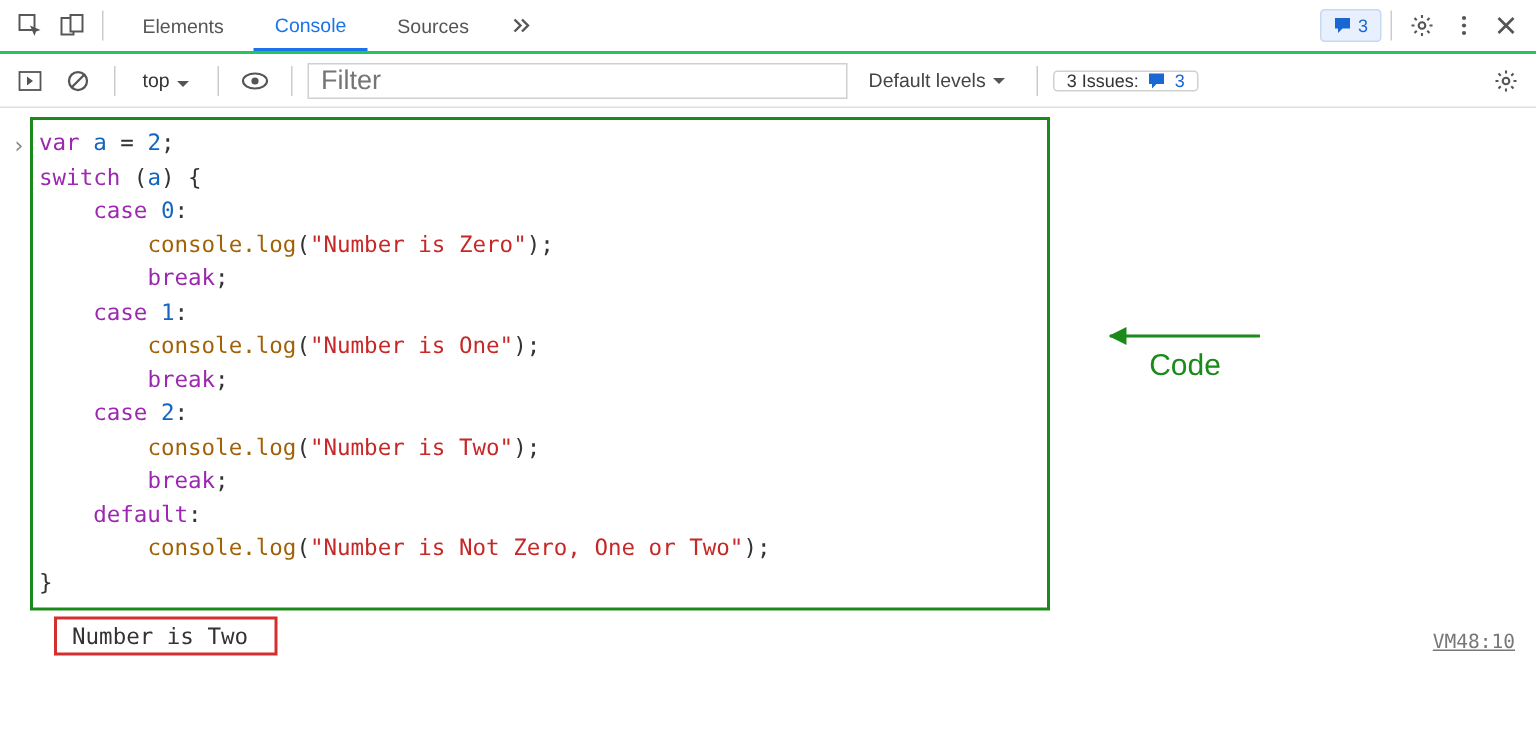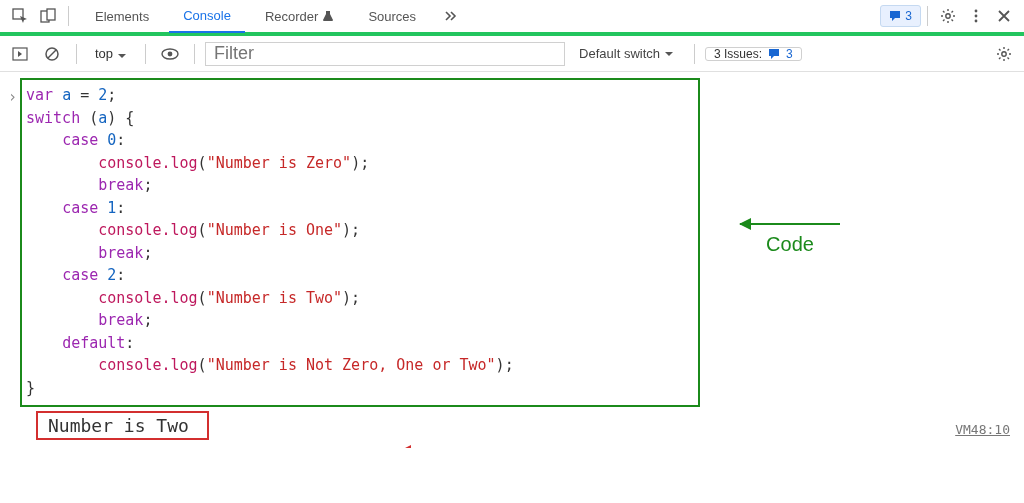--- a/index.html
+++ b/index.html
@@ -1,18 +1,18 @@
 <!DOCTYPE html>
 <html><head>
 <meta charset="utf-8">
 <style>
   * { box-sizing: border-box; margin: 0; padding: 0; }
   body { font-family: "Segoe UI", Helvetica, Arial, sans-serif; font-size: 13px; background:#fff; color:#333; width:1024px; }
   .toolbar-top {
-    display:flex; align-items:center; height:36px; border-bottom:4px solid #22c55e;
+    display:flex; align-items:center; height:36px; border-bottom:2px solid #22c55e;
     padding:0 6px;
   }
   .toolbar-top .icon, .toolbar-sub .icon { width:28px; height:28px; display:flex; align-items:center; justify-content:center; color:#555; }
   .divider { width:1px; height:20px; background:#ccc; margin:0 6px; }
   .tabs { display:flex; align-items:center; gap:6px; margin-left:6px; }
   .tab { padding:8px 14px; color:#555; cursor:pointer; display:flex; align-items:center; gap:4px;}
   .tab.active { color:#1a73e8; border-bottom:2px solid #1a73e8; font-weight:500;}
   .spacer { flex:1; }
   .badge {
     display:inline-flex; align-items:center; gap:4px;
@@ -36,29 +36,29 @@
   .console-body { position:relative; font-family: Consolas, Menlo, "Courier New", monospace; font-size:15px; }
   .code-wrap {
     position:relative; margin:6px 8px 4px 20px; width:680px;
     border:2px solid #1b8a1b; padding:4px 10px 6px 4px;
   }
   .prompt-caret { position:absolute; left:8px; top:10px; color:#888; font-family:Consolas,Menlo,monospace;}
   pre.code { white-space:pre; line-height:1.5; }
   .kw { color:#9c27b0; }
   .id { color:#1565c0; }
   .num { color:#1565c0; }
-  .fn { color:#be185d; }
+  .fn { color:#a16207; }
   .str { color:#c62828; }
   .punct { color:#333; }
   .output-row {
     display:flex; align-items:center;
   }
   .output-box {
     margin:0 0 8px 36px; border:2px solid #d32f2f; padding:2px 18px 2px 10px;
-    font-family: Consolas, Menlo, monospace; font-size:18px; color:#333;
+    font-family: Consolas, Menlo, monospace; font-size:15px; color:#333;
   }
   .source-link {
     margin-left:auto; margin-right:14px; color:#777; text-decoration:underline;
     font-family: Consolas, Menlo, monospace; font-size:13px;
   }
   
   .annot { position:absolute; display:flex; align-items:center; gap:8px; font-family:"Segoe UI",sans-serif; font-size:20px;flex-direction:column;}
   .annot.code-annot { color:#1b8a1b; top:145px; left:740px;}
   .annot.output-annot { color:#d32f2f; top:372px; left:400px;}
   .arrow-line { display:inline-block; position:relative; }
@@ -91,28 +91,20 @@
       </svg>
   </div>
   <div class="divider"></div>
   <div class="tabs">
     <div class="tab">
         <span>Elements</span>
       </div>
     <div class="tab active">
         <span>Console</span>
       </div>
-    <div class="tab">
-      <span>Recorder</span>
-      <span>
-          <svg width="12" height="12" viewBox="0 0 12 12">
-            <path d="M4 1 h4 v3 l3 6 a1 1 0 0 1 -1 1 h-8 a1 1 0 0 1 -1 -1 l3 -6 z" fill="#555"></path>
-          </svg>
-        </span>
-    </div>
     <div class="tab">
         <span>Sources</span>
       </div>
     <div class="tab" style="padding:8px 8px;">
       <span>
           <svg width="14" height="14" viewBox="0 0 14 14">
             <path d="M2 3 L6 7 L2 11 M7 3 L11 7 L7 11" fill="none" stroke="#555" stroke-width="1.6"></path>
           </svg>
         </span>
     </div>
@@ -172,21 +164,21 @@
   <div class="divider"></div>
   <div class="icon">
     <svg width="18" height="14" viewBox="0 0 18 14">
         <ellipse cx="9" cy="7" rx="8" ry="5" fill="none" stroke="#555" stroke-width="1.4"></ellipse>
         <circle cx="9" cy="7" r="2.4" fill="#555"></circle>
       </svg>
   </div>
   <div class="divider"></div>
   <input class="filter-input" placeholder="Filter" style="">
   <div class="levels">
-    <span>Default switch</span>
+    <span>Default levels</span>
     <span>
         <svg width="10" height="10" viewBox="0 0 10 10">
           <path d="M1 3 L5 7 L9 3 Z" fill="#555"></path>
         </svg>
       </span>
   </div>
   <div class="divider"></div>
   <div class="issues">
     <span>3 Issues:</span>
     <span>

